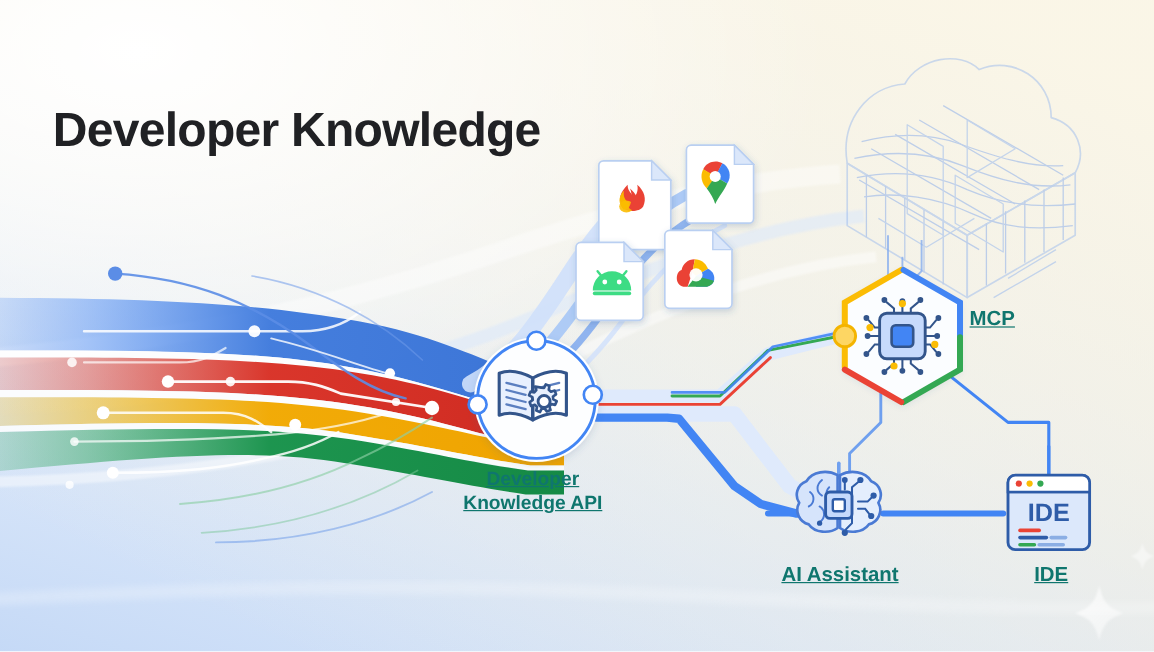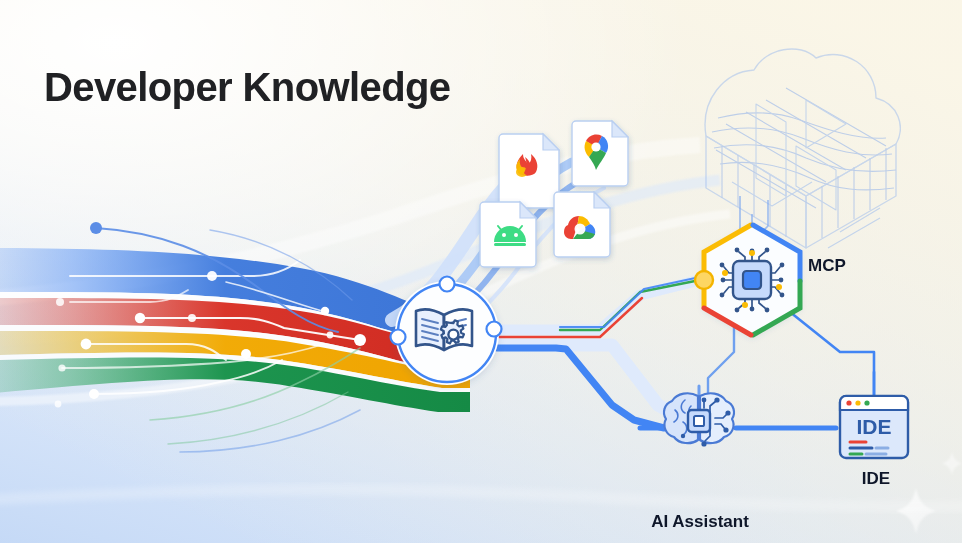--- a/index.html
+++ b/index.html
@@ -13,56 +13,56 @@
     position: relative;
     width: 962px; height: 543px;
     overflow: hidden;
     background: #f4f7fc;
   }
   #bg-svg, #art-svg { position: absolute; left: 0; top: 0; width: 962px; height: 543px; }
 
   
   #title-block {
     position: absolute;
-    left: 44px; top: 64px;
+    left: 44px; top: 86px;
     z-index: 40;
   }
   #title-block .tline {
     font-size: 40px;
     font-weight: 700;
     letter-spacing: -0.6px;
     color: #202124;
     line-height: 1.18;
     white-space: nowrap;
   }
 
   
   .caption {
     position: absolute;
     z-index: 40;
-    color: #0f172a;
+    color: #0f766e;
     font-weight: 700;
     text-align: center;
     line-height: 1.28;
     white-space: nowrap;
+    text-decoration: underline;
   }
   #cap-dka {
     left: 368px; top: 390px; width: 152px;
     font-size: 16px;
   }
   #cap-dka .l { display: block; }
   #cap-mcp {
     left: 808px; top: 255px; width: 120px;
     font-size: 17px; text-align: left;
   }
   #cap-mcp .l { display: block; }
   #cap-ai {
     left: 620px; top: 468px; width: 160px;
     font-size: 17px;
-    margin-top: 43px;
   }
   #cap-ide {
     left: 826px; top: 468px; width: 100px;
     font-size: 17px;
   }
 </style>
 </head>
 <body>
 
 <div id="stage">
@@ -512,20 +512,24 @@
         <path d="M -20,500 C 140,492 300,486 470,492 C 640,498 800,510 980,506" fill="none" stroke="#ffffff" stroke-width="10" stroke-opacity="0.5" filter="url(#blurHeavy)"></path>
       </g>
 
     </g>
   </svg>
 
   <div id="title-block">
     <div class="tline">Developer Knowledge</div>
   </div>
 
+  <div class="caption" id="cap-dka">
+    <span class="l">Developer</span>
+    <span class="l">Knowledge API</span>
+  </div>
 
   <div class="caption" id="cap-mcp">
     <span class="l">MCP</span>
   </div>
 
   <div class="caption" id="cap-ai">AI Assistant</div>
 
   <div class="caption" id="cap-ide">IDE</div>
 
 </div>

